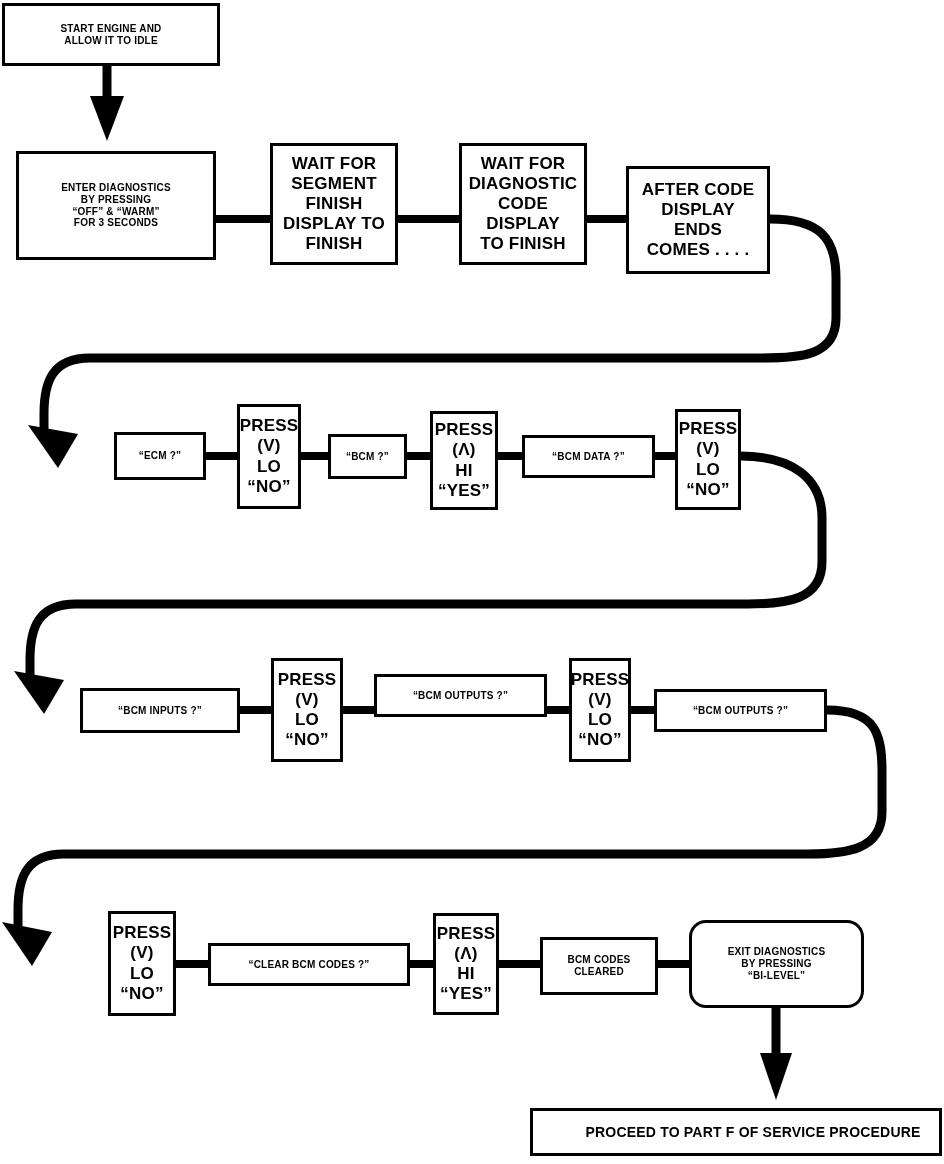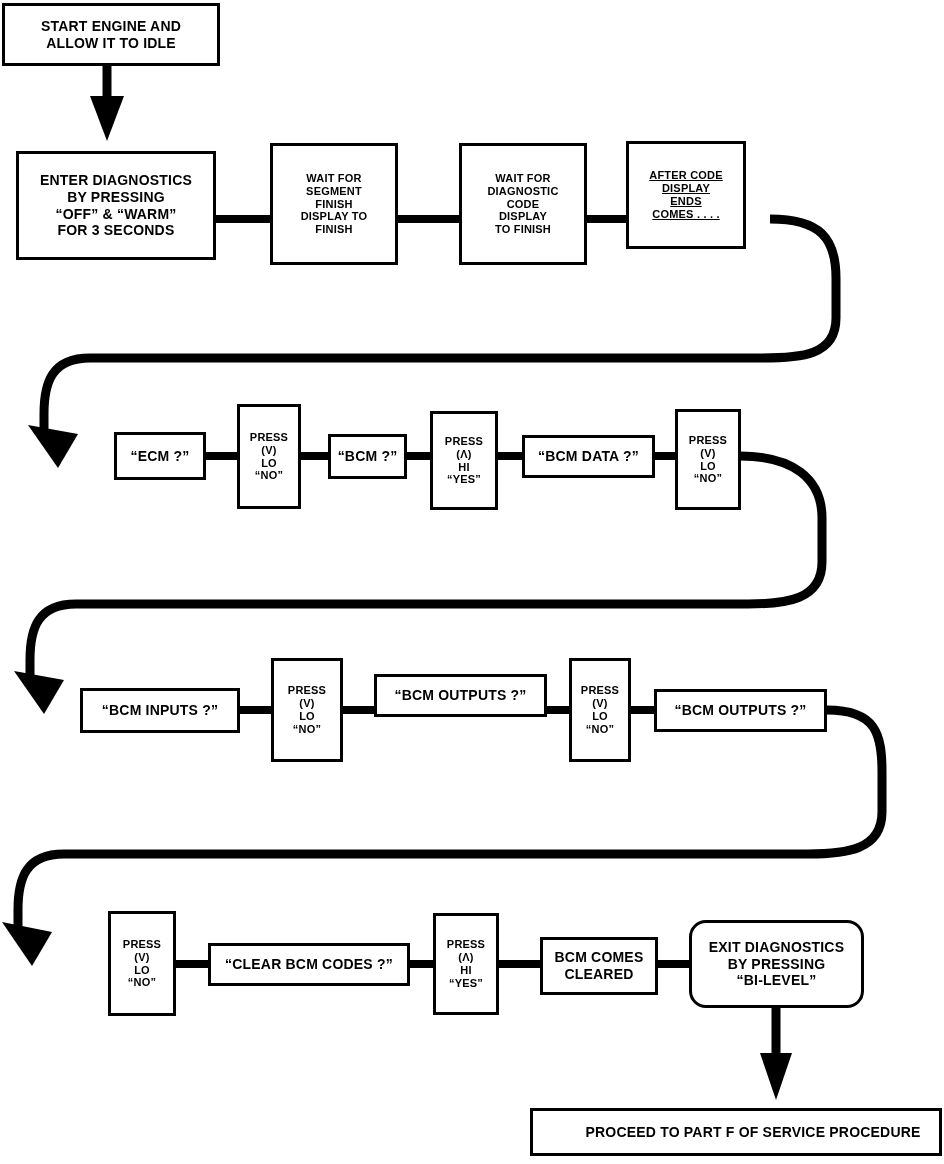--- a/index.html
+++ b/index.html
@@ -29,22 +29,22 @@
     font-weight: bold;
     letter-spacing: 0.2px;
     z-index: 5;
   }
   .node .line {
     display: block;
     white-space: nowrap;
     line-height: 1.18;
   }
   
-  .t13 { font-size: 14px; }
-  .t12 { font-size: 11px; }
+  .t13 { font-size: 10px; }
+  .t12 { font-size: 17px; }
   .t14 { font-size: 14px; }
 
   svg.links {
     position: absolute;
     left: 0; top: 0;
     width: 944px;
     height: 1164px;
     z-index: 1;
     pointer-events: none;
   }
@@ -125,21 +125,21 @@
   </div>
 
   <div class="node t12" style="left:459px; top:143px; width:128px; height:122px;">
     <span class="line">WAIT FOR</span>
     <span class="line">DIAGNOSTIC</span>
     <span class="line">CODE</span>
     <span class="line">DISPLAY</span>
     <span class="line">TO FINISH</span>
   </div>
 
-  <div class="node t12" style="left:626px; top:141px; width:120px; height:108px;text-decoration:underline;">
+  <div class="node t12" style="left:626px; top:166px; width:144px; height:108px;">
     <span class="line">AFTER CODE</span>
     <span class="line">DISPLAY</span>
     <span class="line">ENDS</span>
     <span class="line">COMES . . . .</span>
   </div>
 
   <div class="node t13" style="left:114px; top:432px; width:92px; height:48px;">
     <span class="line">“ECM ?”</span>
   </div>
 
@@ -210,21 +210,21 @@
   </div>
 
   <div class="node t12" style="left:433px; top:913px; width:66px; height:102px;">
     <span class="line">PRESS</span>
     <span class="line">(Λ)</span>
     <span class="line">HI</span>
     <span class="line">“YES”</span>
   </div>
 
   <div class="node t13" style="left:540px; top:937px; width:118px; height:58px;">
-    <span class="line">BCM COMES</span>
+    <span class="line">BCM CODES</span>
     <span class="line">CLEARED</span>
   </div>
 
   <div class="node t13" style="left:689px; top:920px; width:175px; height:88px;border-radius:17px;">
     <span class="line">EXIT DIAGNOSTICS</span>
     <span class="line">BY PRESSING</span>
     <span class="line">“BI-LEVEL”</span>
   </div>
 
   <div class="node t14" style="left:530px; top:1108px; width:412px; height:48px;padding-left:34px;">

